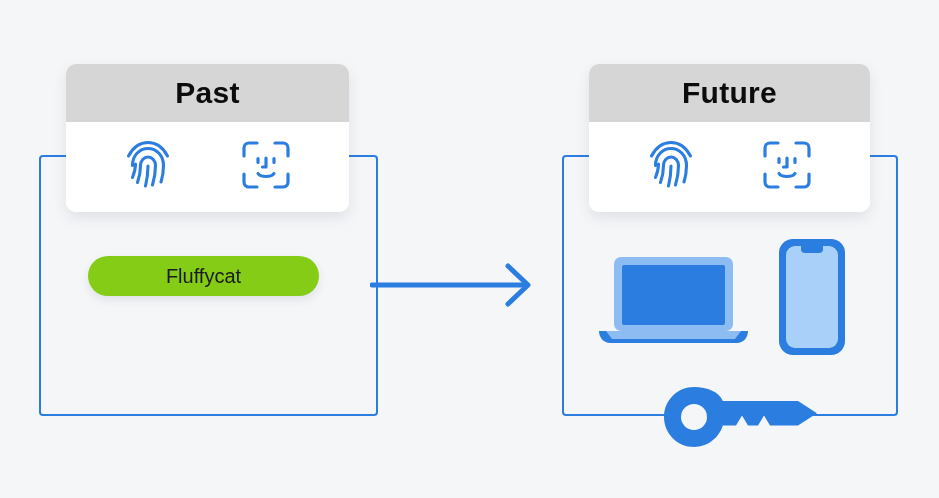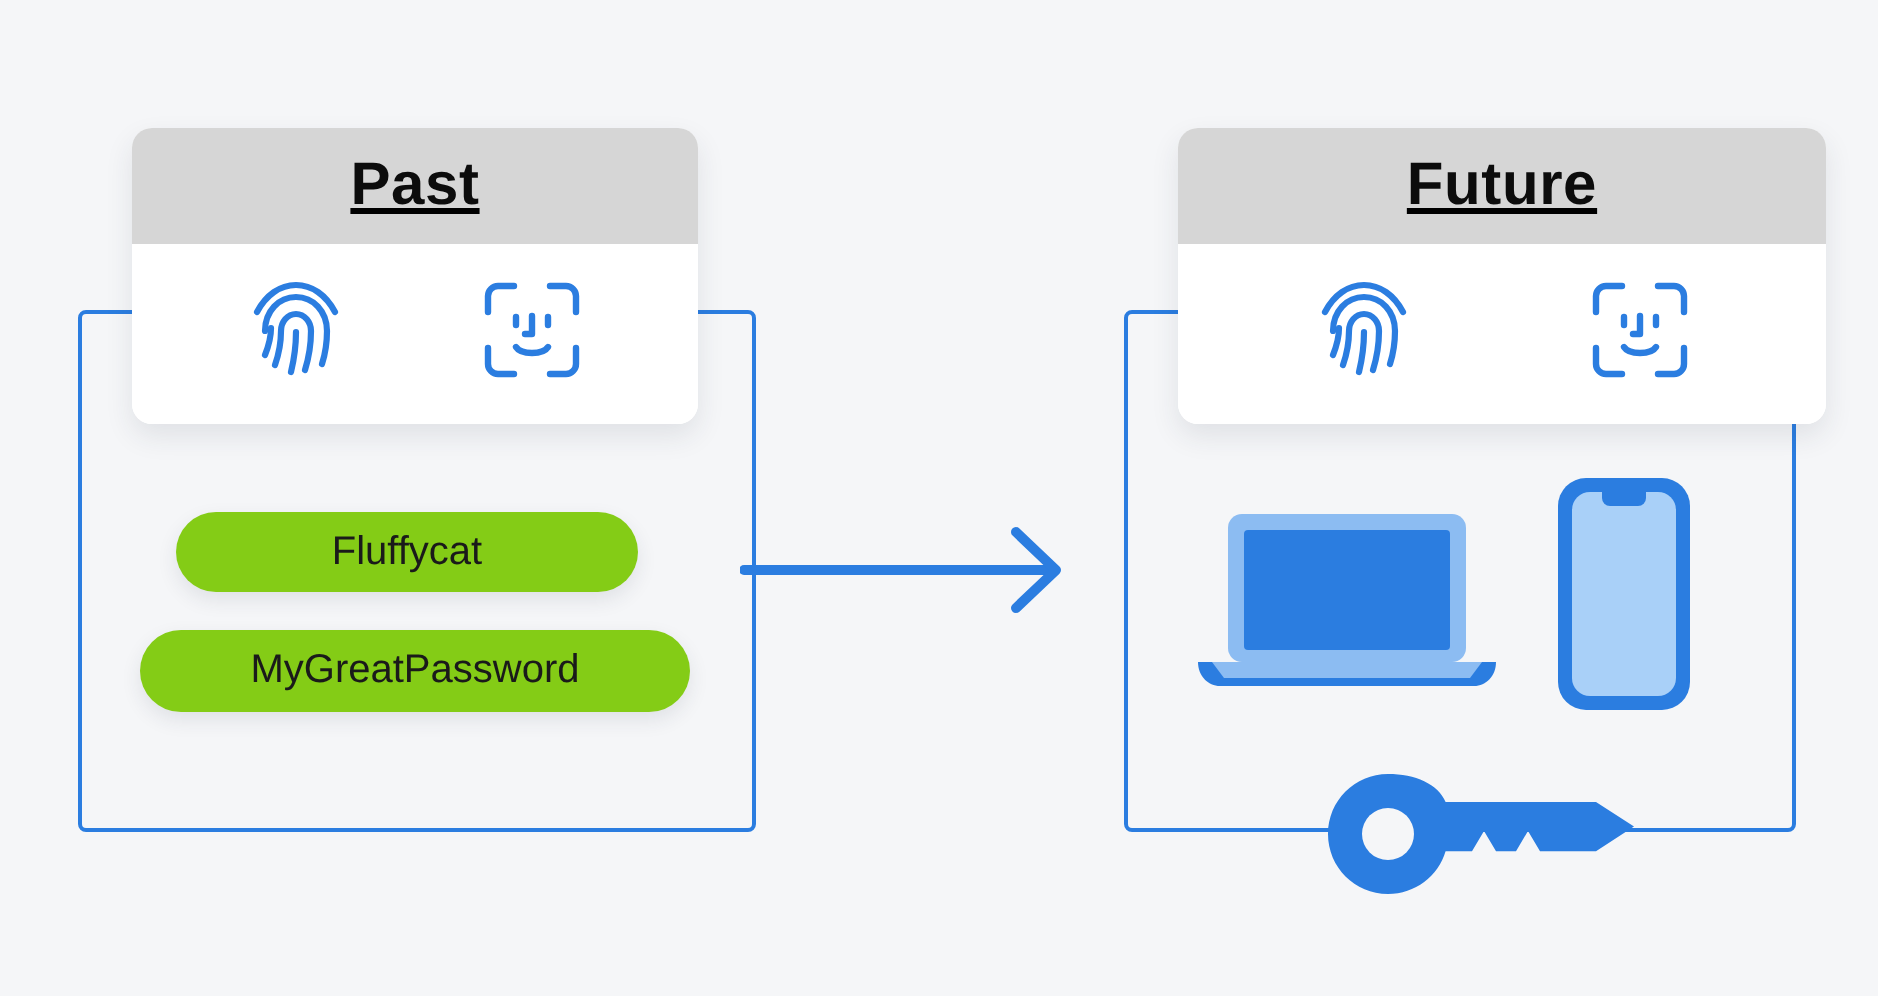--- a/index.html
+++ b/index.html
@@ -31,24 +31,23 @@
   #frame-past  { left: 39px;  top: 155px; width: 339px; height: 261px; }
   #frame-future{ left: 562px; top: 155px; width: 336px; height: 261px; }
 
   
   .card {
     position: absolute;
     border-radius: 10px;
     background: #ffffff;
     box-shadow: 0 6px 14px rgba(40,50,70,0.10);
     overflow: hidden;
-    text-decoration: underline;
   }
   #card-past   { left: 66px;  top: 64px; width: 283px; height: 148px; }
-  #card-future { left: 589px; top: 64px; width: 324px; height: 148px; text-align: right; }
+  #card-future { left: 589px; top: 64px; width: 281px; height: 148px; text-align: right; }
 
   .card-header {
     height: 58px;
     background: #d6d6d6;
     display: flex;
     align-items: center;
     justify-content: center;
   }
   .card-title {
     font-size: 30px;
@@ -128,23 +127,20 @@
           <path d="M17 33.5 C19.5 37.5 30.5 37.5 33 33.5"></path>
         </svg>
       </span>
 
     </div>
   </div>
 
   <div id="pill-0" class="pill">
     <span>Fluffycat</span>
   </div>
-  <div id="pill-1" class="pill">
-    <span>MyGreatPassword</span>
-  </div>
 
   <span id="arrow">
     <svg width="170" height="60" viewBox="0 0 170 60" fill="none" stroke="#2b7de0" stroke-width="5" stroke-linecap="round" stroke-linejoin="round">
       <path d="M2 30 H155"></path>
       <path d="M138 11 L158 30 L138 49"></path>
     </svg>
   </span>
 
   <div id="frame-future" class="frame"></div>
 

